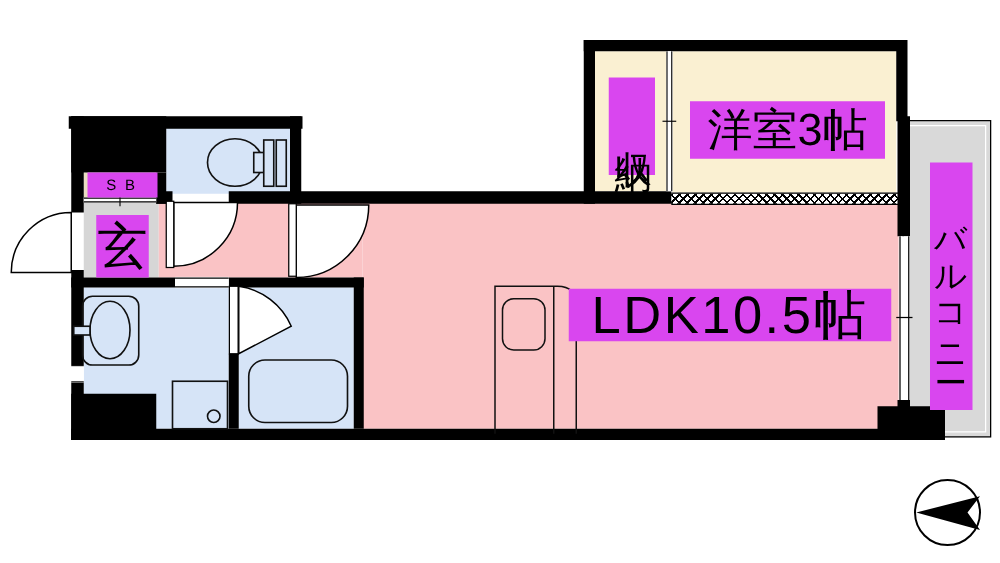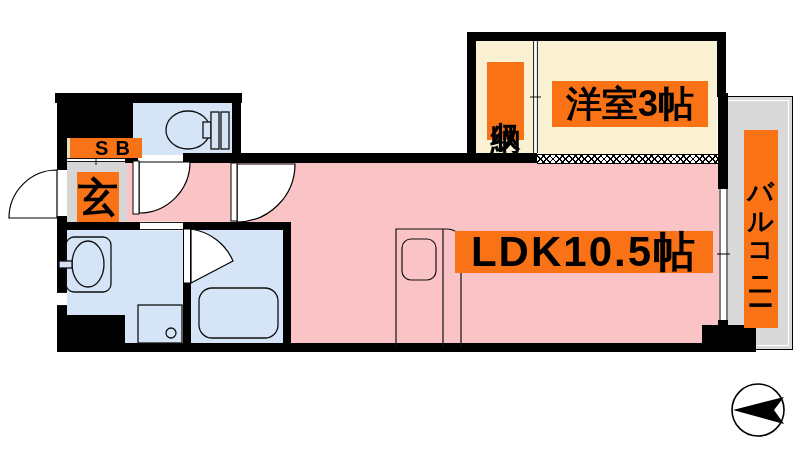--- a/index.html
+++ b/index.html
@@ -26,24 +26,24 @@
   }
   
   .balcony{
     position:absolute;background:#d9d9d9;border:1.5px solid #000;box-sizing:border-box;
   }
   .balcony-inner{
     position:absolute;inset:3px;border:1.5px solid #fff;
   }
   
   .lbl{
-    position:absolute;background:#f97316;display:flex;align-items:center;justify-content:center;
-    line-height:1;white-space:nowrap;z-index:30;font-weight:bold;
+    position:absolute;background:#d946ef;display:flex;align-items:center;justify-content:center;
+    line-height:1;white-space:nowrap;z-index:30;
   }
-  .lbl-sb{font-size:20px;letter-spacing:7px;padding-left:20px;}
+  .lbl-sb{font-size:12px;letter-spacing:7px;padding-left:4px;}
   .lbl-genkan{font-size:40px;}
   .lbl-shuno{font-size:30px;writing-mode:vertical-rl;text-orientation:upright;letter-spacing:4px;}
   .lbl-yoshitsu{font-size:36px;}
   .lbl-ldk{font-size:42px;letter-spacing:2px;}
   .lbl-balcony{font-size:26px;writing-mode:vertical-rl;text-orientation:upright;letter-spacing:3px;}
   svg.overlay{position:absolute;left:0;top:0;z-index:20;}
 </style>
 </head>
 <body>
 

